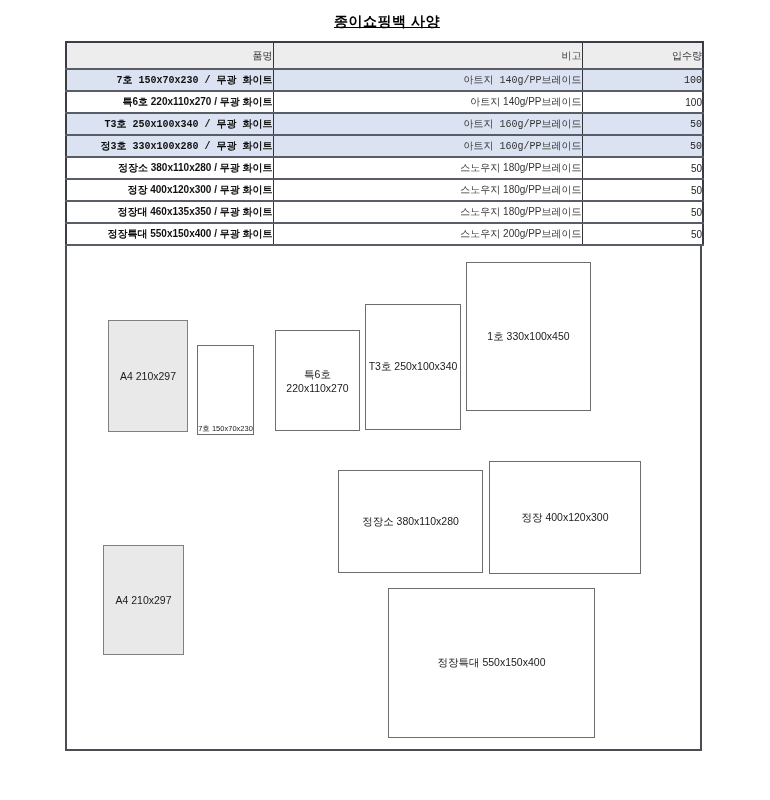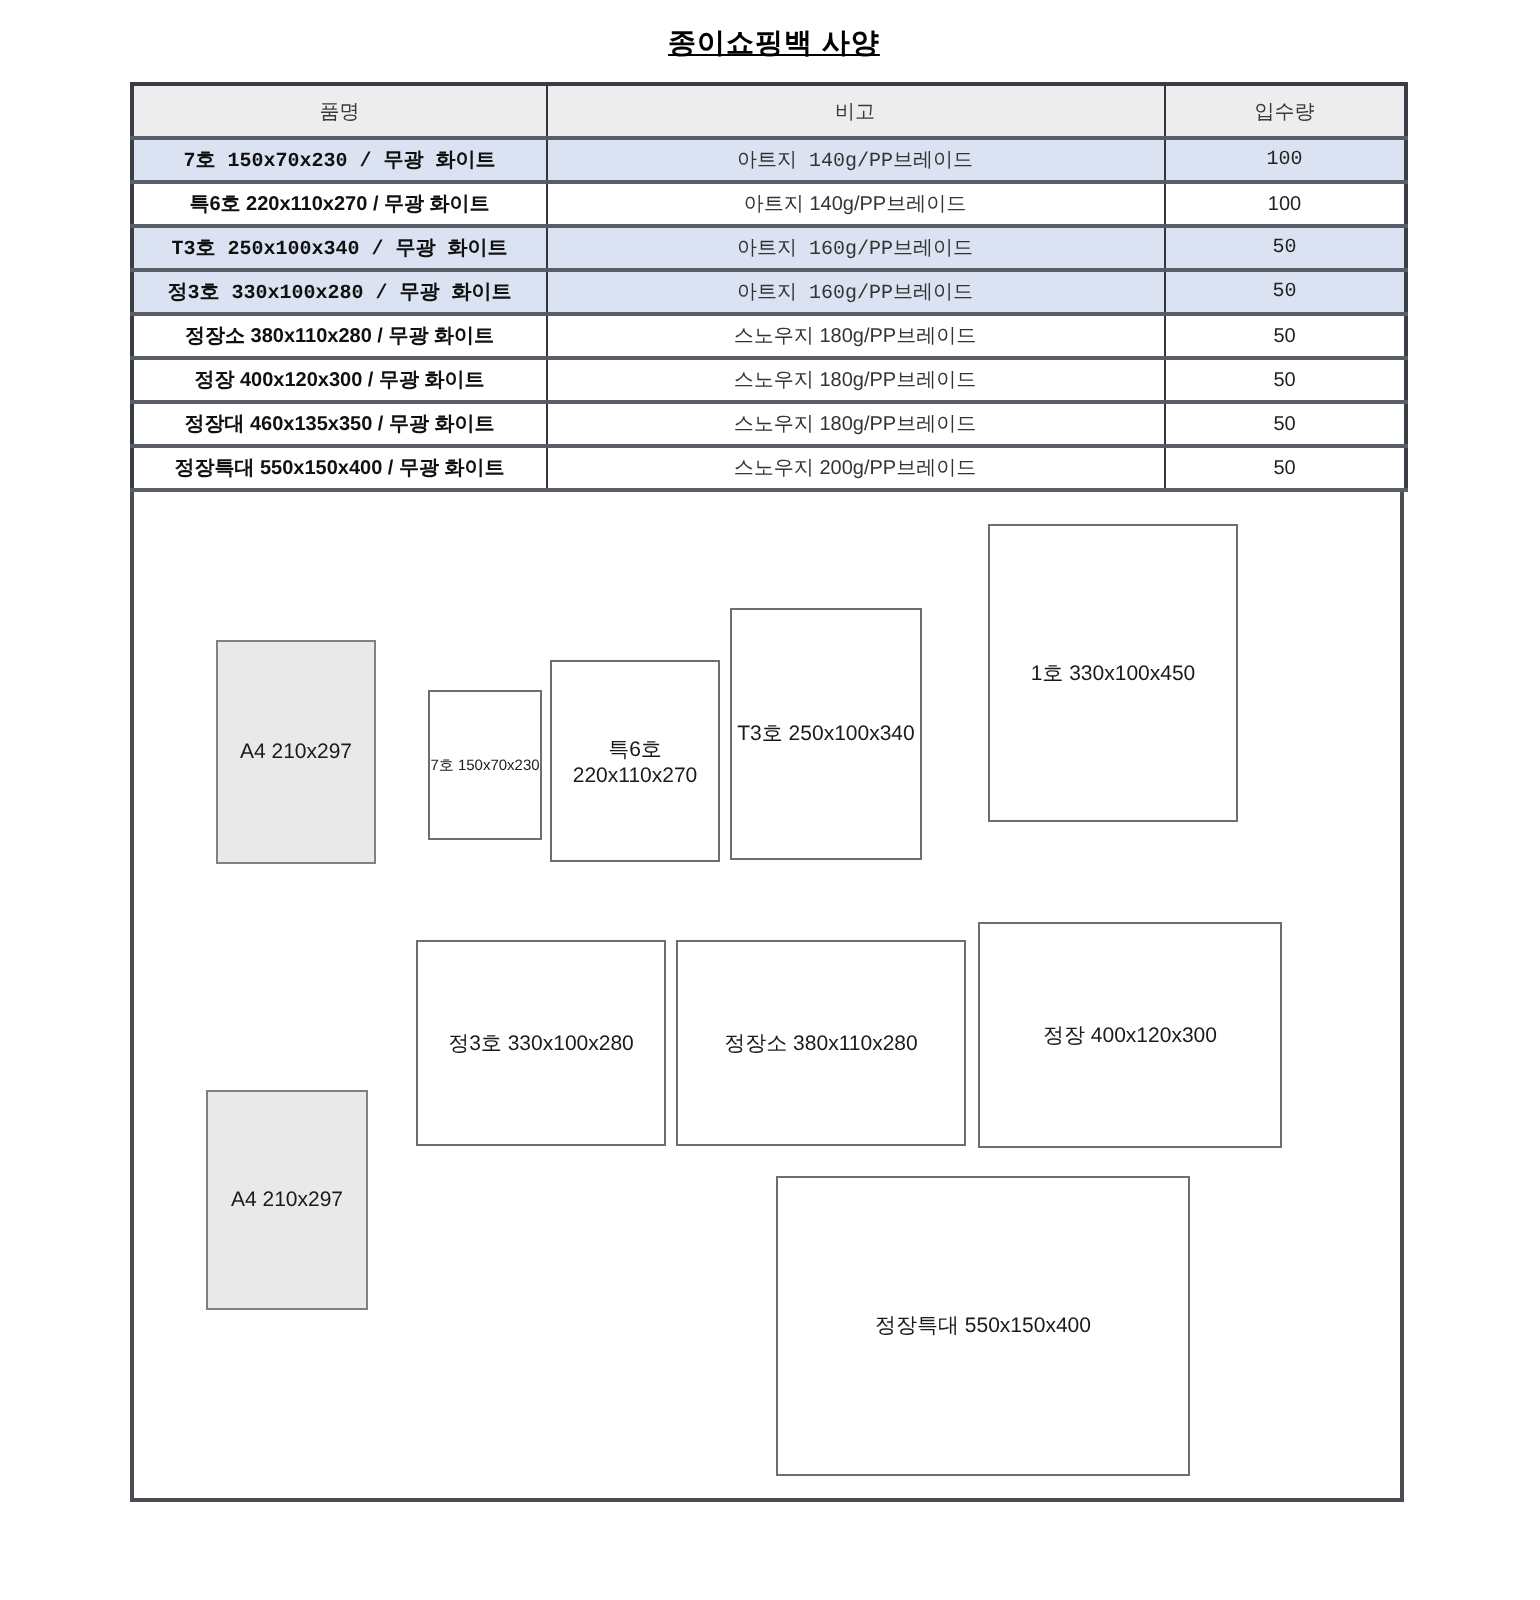--- a/index.html
+++ b/index.html
@@ -33,21 +33,21 @@
     width: 637px;
     border: 2px solid #3a3d44;
   }
   table.spec col.c1 { width: 207px; }
   table.spec col.c2 { width: 309px; }
   table.spec col.c3 { width: 121px; }
   table.spec tr { border-bottom: 2px solid #585d66; }
   table.spec th, table.spec td {
     border-left: 1px solid #33353a;
     border-right: 1px solid #33353a;
-    text-align: center;
+    text-align: right;
     vertical-align: middle;
     padding: 0;
     overflow: hidden;
     white-space: nowrap;
   }
   table.spec th {
     height: 25px;
     background: var(--header-bg, #ededed);
     font-weight: normal;
     font-size: 10px;
@@ -85,24 +85,24 @@
     font-size: 10.5px;
     color: #1a1a1a;
   }
   .bag.a4 {
     background: var(--a4-fill, #e9e9e9);
     border-color: #808080;
   }
   .bag.small-label { font-size: 7.5px; }
   
   .b1  { left: 41px;  top: 74px;  width: 80px;  height: 112px; }
-  .b2  { left: 147px; top: 99px;  width: 57px;  height: 75px; }
+  .b2  { left: 130px; top: 99px;  width: 57px;  height: 90px; align-items: flex-end; }
   .b3  { left: 208px; top: 84px;  width: 85px;  height: 101px; justify-content: flex-end; }
   .b4  { left: 298px; top: 58px;  width: 96px;  height: 126px; }
-  .b5  { left: 399px; top: 16px;  width: 125px; height: 149px; margin-left: 28px; }
+  .b5  { left: 399px; top: 16px;  width: 125px; height: 149px; }
   .b6  { left: 141px; top: 224px; width: 125px; height: 103px; }
   .b7  { left: 271px; top: 224px; width: 145px; height: 103px; }
   .b8  { left: 422px; top: 215px; width: 152px; height: 113px; }
   .b9  { left: 36px;  top: 299px; width: 81px;  height: 110px; }
   .b10 { left: 142px; top: 361px; width: 173px; height: 132px; }
   .b11 { left: 321px; top: 342px; width: 207px; height: 150px; }
 </style>
 </head>
 <body>
 
@@ -174,23 +174,20 @@
     </div>
     <div class="bag b3">
       <span>특6호 220x110x270</span>
     </div>
     <div class="bag b4">
       <span>T3호 250x100x340</span>
     </div>
     <div class="bag b5">
       <span>1호 330x100x450</span>
     </div>
-    <div class="bag b6">
-      <span>정3호 330x100x280</span>
-    </div>
     <div class="bag b7">
       <span>정장소 380x110x280</span>
     </div>
     <div class="bag b8">
       <span>정장 400x120x300</span>
     </div>
     <div class="bag a4 b9">
       <span>A4 210x297</span>
     </div>
     <div class="bag b11">

